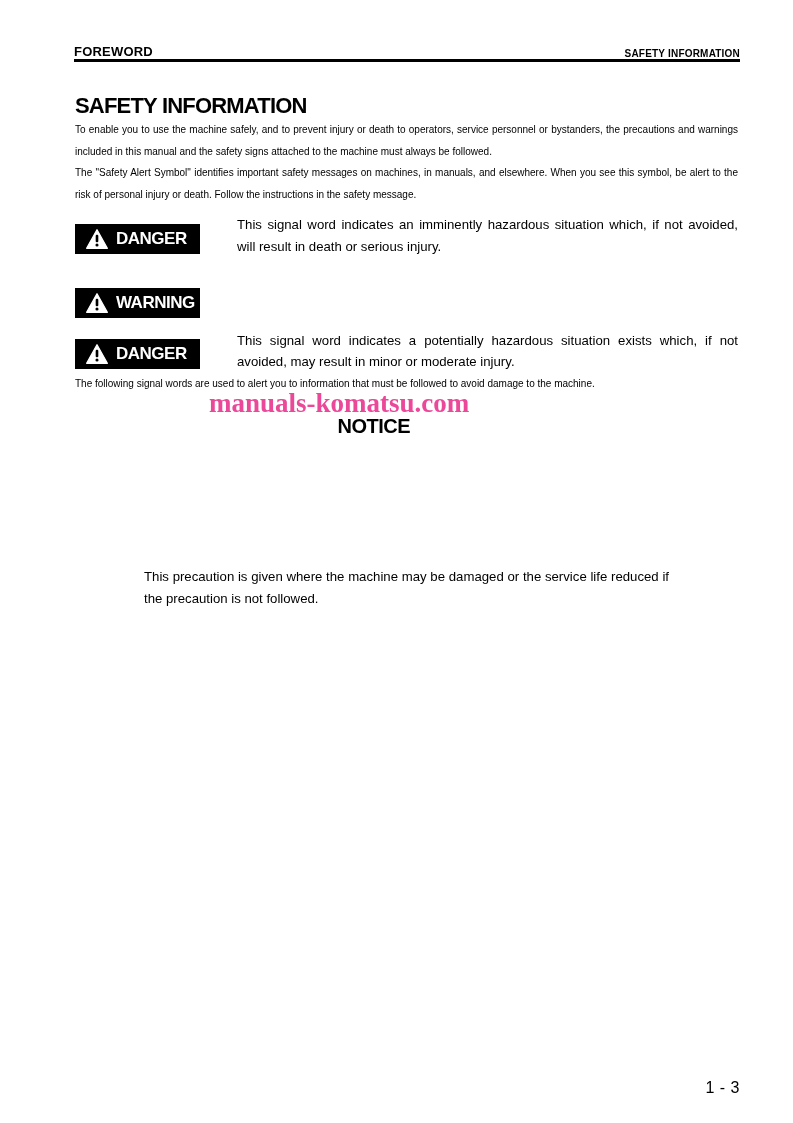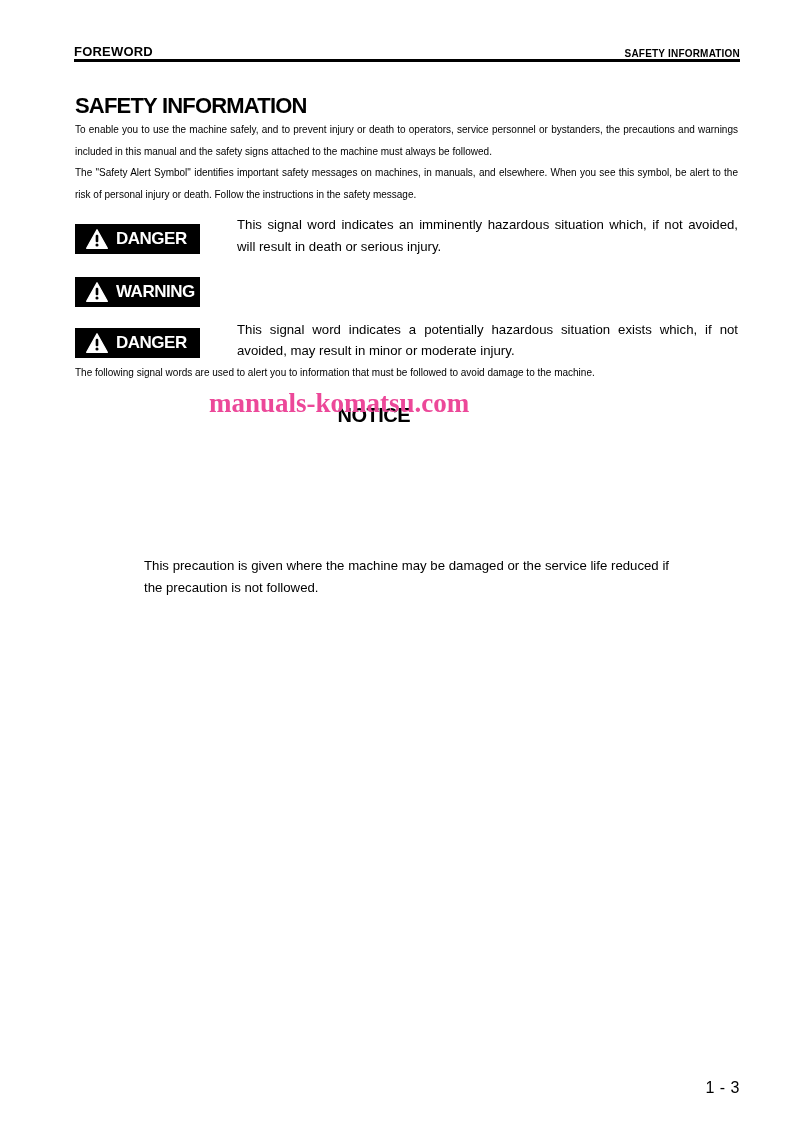--- a/index.html
+++ b/index.html
@@ -63,21 +63,21 @@
     background:#000;color:#fff;
     display:flex;align-items:center;
     padding-left:11px;box-sizing:border-box;
   }
   .sw-box .tri{width:22px;height:20px;display:block;flex:0 0 22px;}
   .sw-box .sw-label{
     font-size:17px;font-weight:bold;letter-spacing:-0.5px;
     margin-left:8px;white-space:nowrap;
   }
   .row-danger{margin-top:9px;}
-  .row-warning{margin-top:13px;}
+  .row-warning{margin-top:24px;}
   .row-caution{margin-top:12px;}
 
   
   .nw-label{
     display:block;
     margin-top:10px;
     font-size:20px;font-weight:bold;letter-spacing:-0.5px;
     line-height:24px;
   }
   .row-notice{margin-top:10px;flex-direction:column;}

